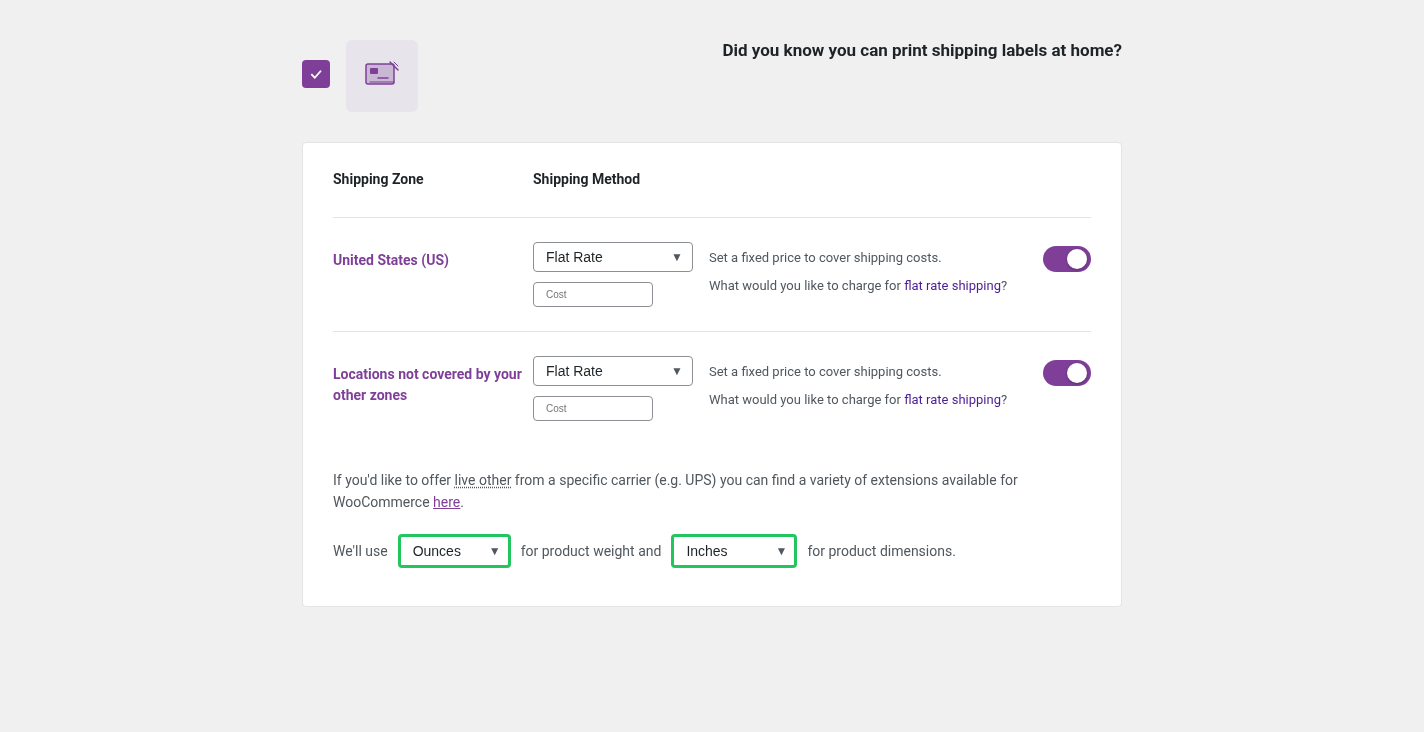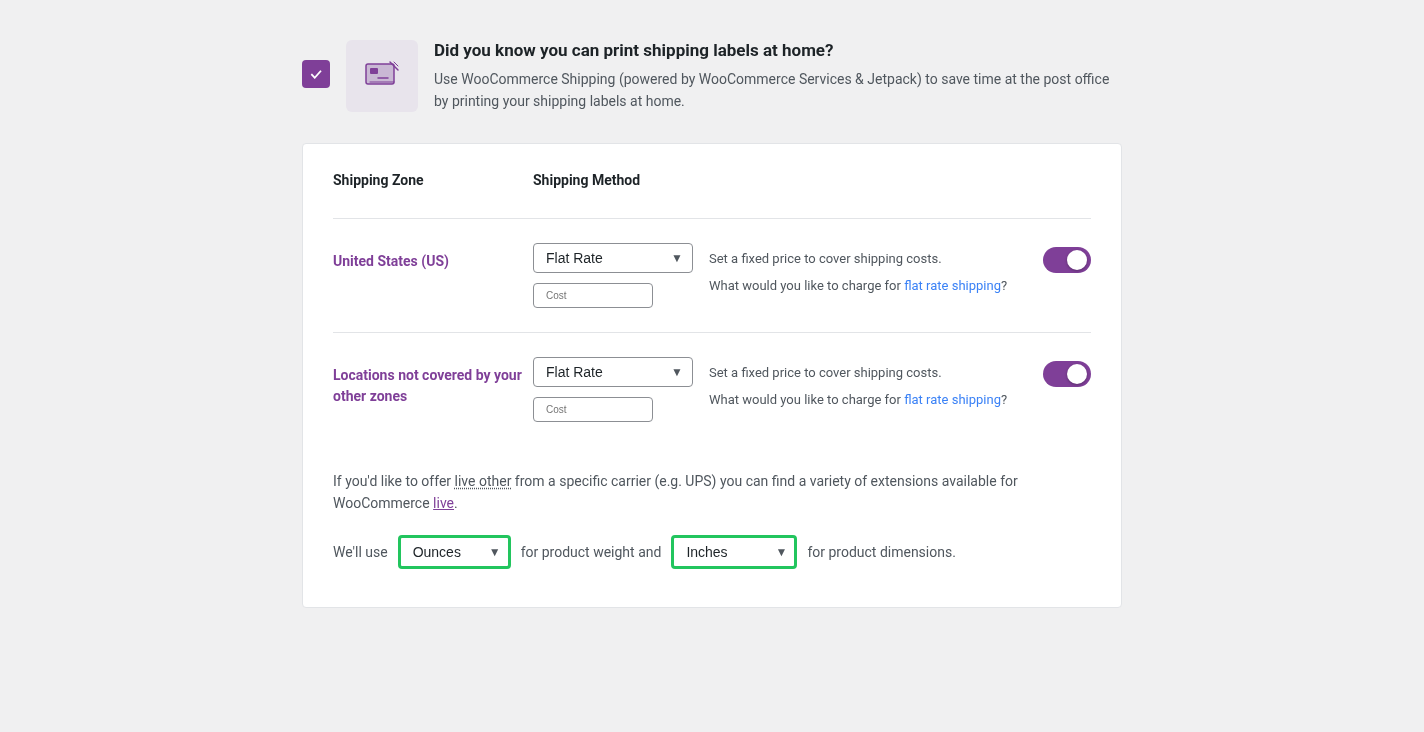--- a/index.html
+++ b/index.html
@@ -62,20 +62,21 @@
       flex-shrink: 0;
     }
 
     .banner-icon-box svg {
       width: 44px;
       height: 44px;
     }
 
     .banner-text {
       flex: 1;
+      text-align: right;
     }
 
     .banner-title {
       font-size: 17px;
       font-weight: 700;
       color: #1d2327;
       margin-bottom: 8px;
     }
 
     .banner-desc {
@@ -187,21 +188,21 @@
       margin-bottom: 8px;
     }
 
     .desc-text-secondary {
       font-size: 13px;
       color: #50575e;
       line-height: 1.5;
     }
 
     .desc-text-secondary .highlight {
-      color: #3b82f6;
+      color: #4c1d95;
     }
 
     .toggle-area {
       display: flex;
       align-items: flex-start;
       padding-top: 4px;
     }
 
     
     .toggle {
@@ -302,21 +303,20 @@
         <rect x="6" y="10" width="28" height="20" rx="2" fill="#c9b8d4" stroke="#7f3f98" stroke-width="1.5"></rect>
         <rect x="10" y="14" width="8" height="6" rx="1" fill="#7f3f98"></rect>
         <path d="M18 24 L28 24" stroke="#7f3f98" stroke-width="1.5" stroke-linecap="round"></path>
         <path d="M10 28 L34 28" stroke="#7f3f98" stroke-width="1" stroke-linecap="round"></path>
         <path d="M30 8 L38 16" stroke="#7f3f98" stroke-width="1.5" stroke-linecap="round"></path>
         <path d="M34 8 L38 12" stroke="#7f3f98" stroke-width="1" stroke-linecap="round"></path>
       </svg>
     </div>
     <div class="banner-text">
       <div class="banner-title">Did you know you can print shipping labels at home?</div>
-      <div class="banner-desc">Use WooCommerce Shipping (powered by WooCommerce Services &amp; Jetpack) to save time at the post office by printing your shipping labels at home.</div>
     </div>
   </div>
 
   <div class="card">
 
     <div class="table-header">
       <div class="col-header">Shipping Zone</div>
       <div class="col-header">Shipping Method</div>
     </div>
 
@@ -375,21 +375,21 @@
             <div class="toggle-track">
               <div class="toggle-thumb"></div>
             </div>
           </div>
         </div>
       </div>
     </div>
 
     <div class="footer-section">
       <p class="footer-text">
-        If you'd like to offer <span class="live-rates-text">live other</span> from a specific carrier (e.g. UPS) you can find a variety of extensions available for WooCommerce <a href="#">live</a>.
+        If you'd like to offer <span class="live-rates-text">live other</span> from a specific carrier (e.g. UPS) you can find a variety of extensions available for WooCommerce <a href="#">here</a>.
       </p>
       <div class="unit-row">
         <span>We'll use</span>
         <div class="unit-select-wrapper">
           <select class="unit-select">
             <option>Ounces</option>
             <option>Pounds</option>
             <option>Grams</option>
             <option>Kilograms</option>
           </select>

